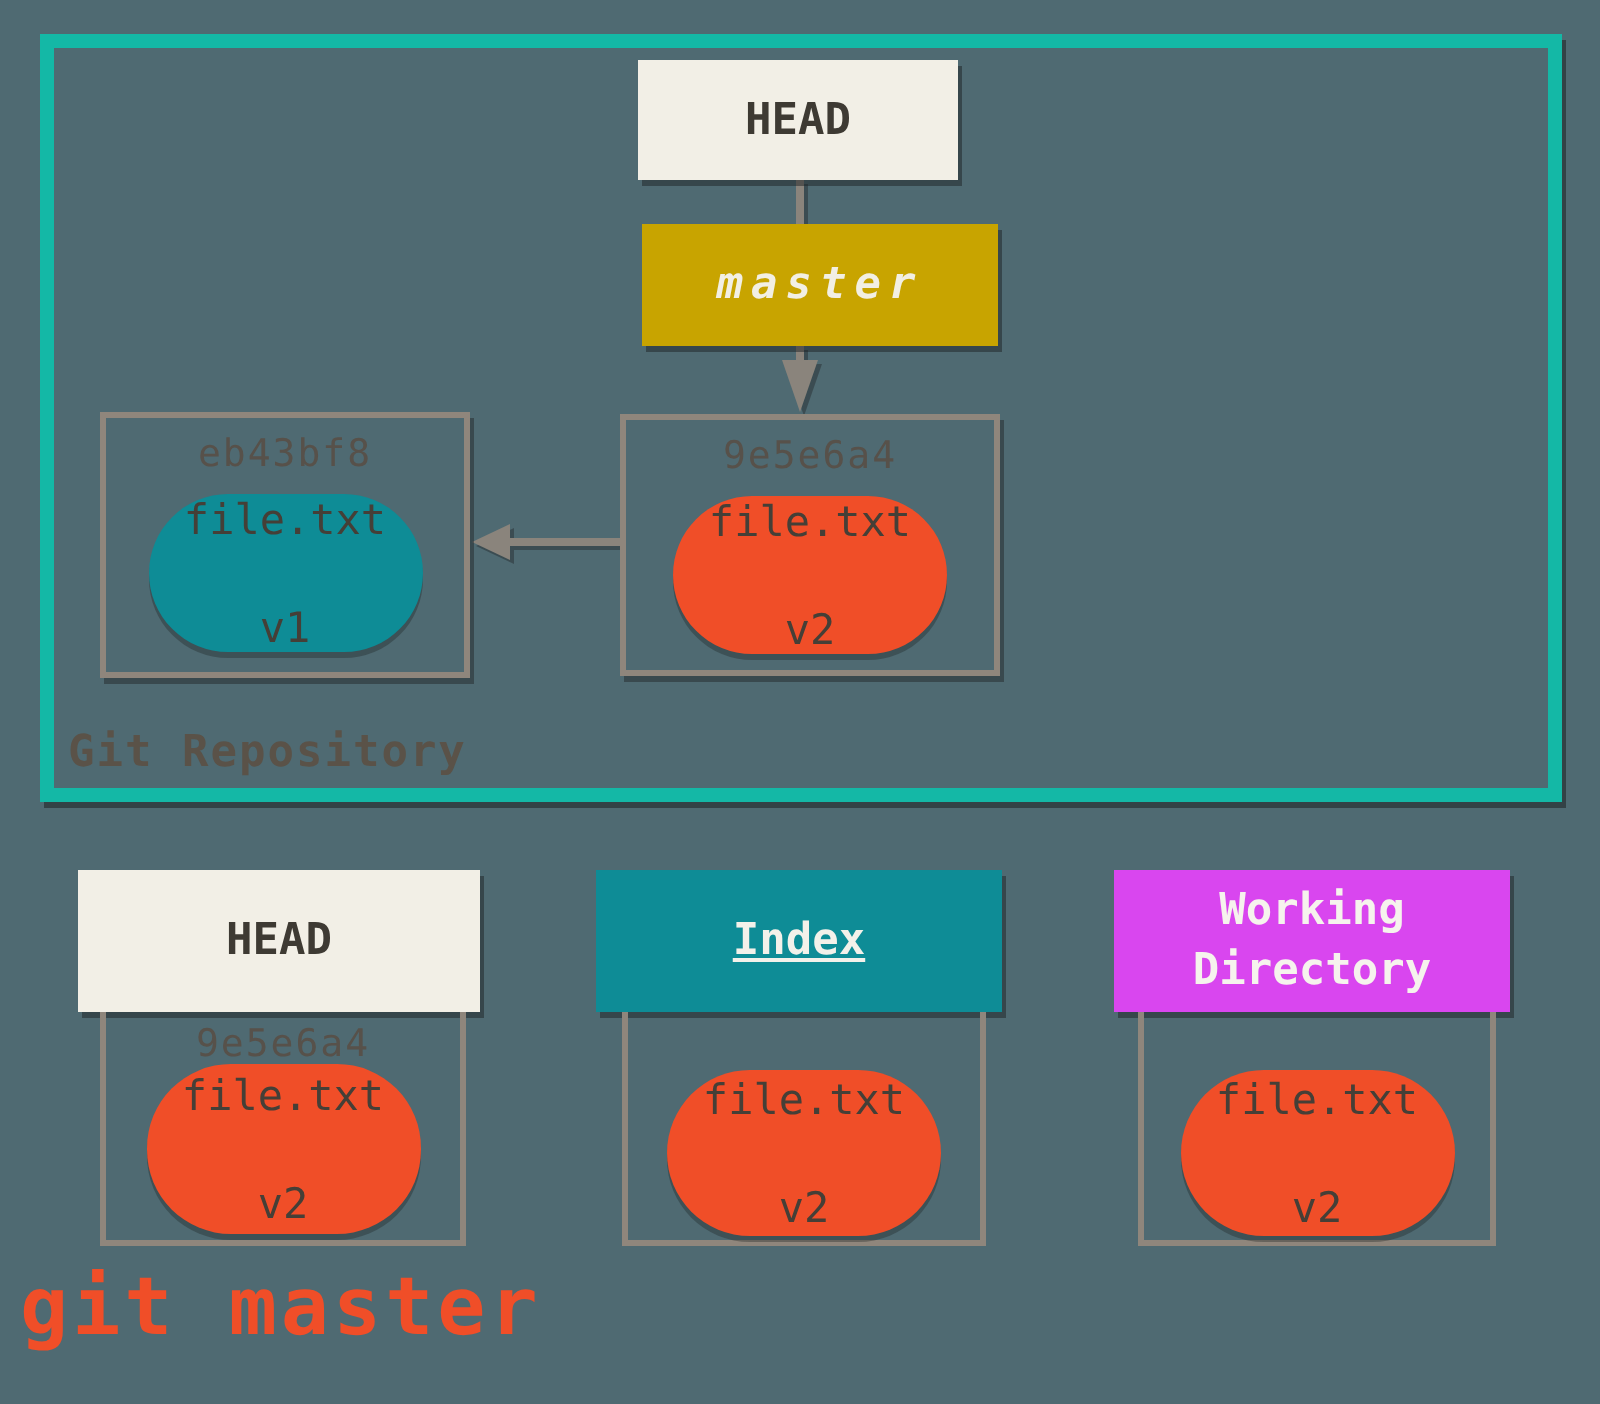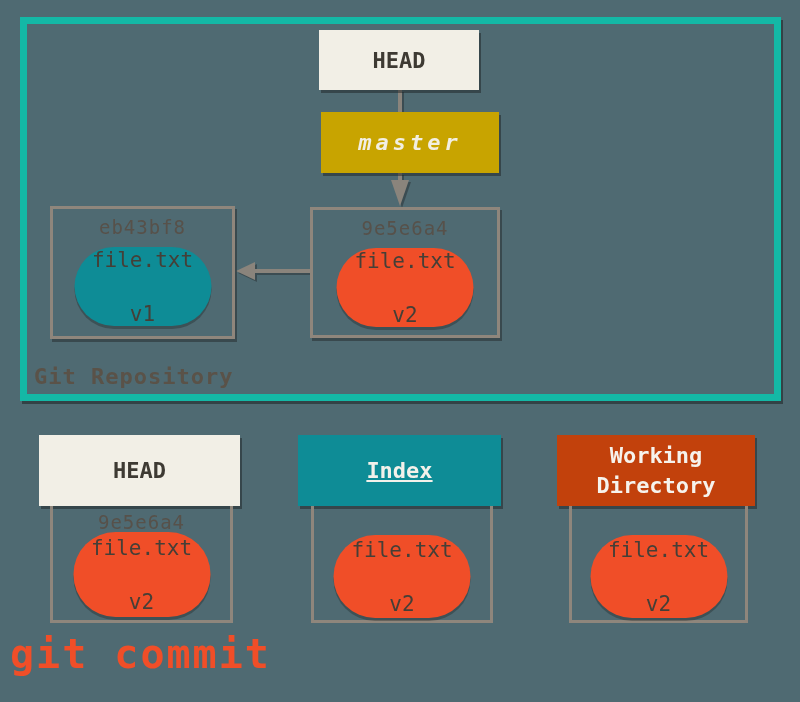--- a/index.html
+++ b/index.html
@@ -52,21 +52,21 @@
     gap:28px;
   }
   .teal{background:#0E8C96;}
   .red{background:#F04E28;}
   .pill-top{top:38px;width:137px;height:79px;}
 
   
   .hdr{top:435px;height:71px;}
   .hdr-head{left:39px;width:201px;background:#F2EFE6;color:#3E3A33;}
   .hdr-index{left:298px;width:203px;background:#0E8C96;color:#F3F1EA;text-decoration:underline;}
-  .hdr-wd{left:557px;width:198px;background:#c2410c;color:#F6F3ED;line-height:30px;text-align:center;}
+  .hdr-wd{left:557px;width:198px;background:#d946ef;color:#F6F3ED;line-height:30px;text-align:center;}
   .hdr-wd .wrap{display:block;width:150px;margin:0 auto;}
 
   .bbox{
     top:506px;height:117px;
     border:3px solid #8F867C;border-top:none;
   }
   .bbox-1{left:50px;width:183px;}
   .bbox-2{left:311px;width:182px;}
   .bbox-3{left:569px;width:179px;}
   .bbox .hash{margin-top:5px;text-align:center;font-size:19px;color:#57514A;letter-spacing:1px;}
@@ -146,15 +146,15 @@
   <div class="abs solid hdr hdr-wd">
     <span class="wrap">Working Directory</span>
   </div>
   <div class="abs bbox bbox-3">
     <div class="pill red pill-b2">
       <span>file.txt</span>
       <span>v2</span>
     </div>
   </div>
 
-  <div class="abs caption">git commit</div>
+  <div class="abs caption">git master</div>
 
 </div>
 
 </body></html>

